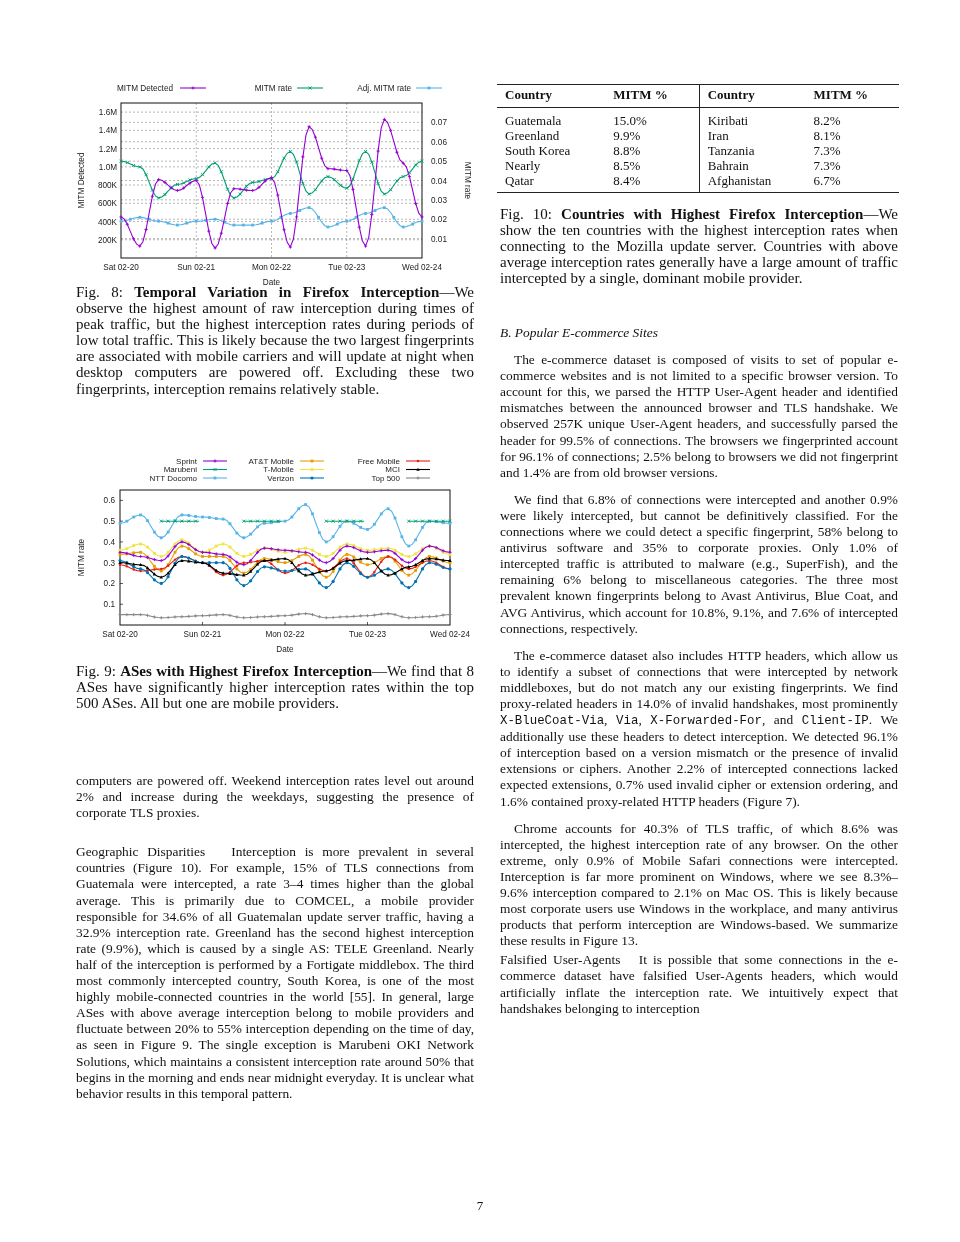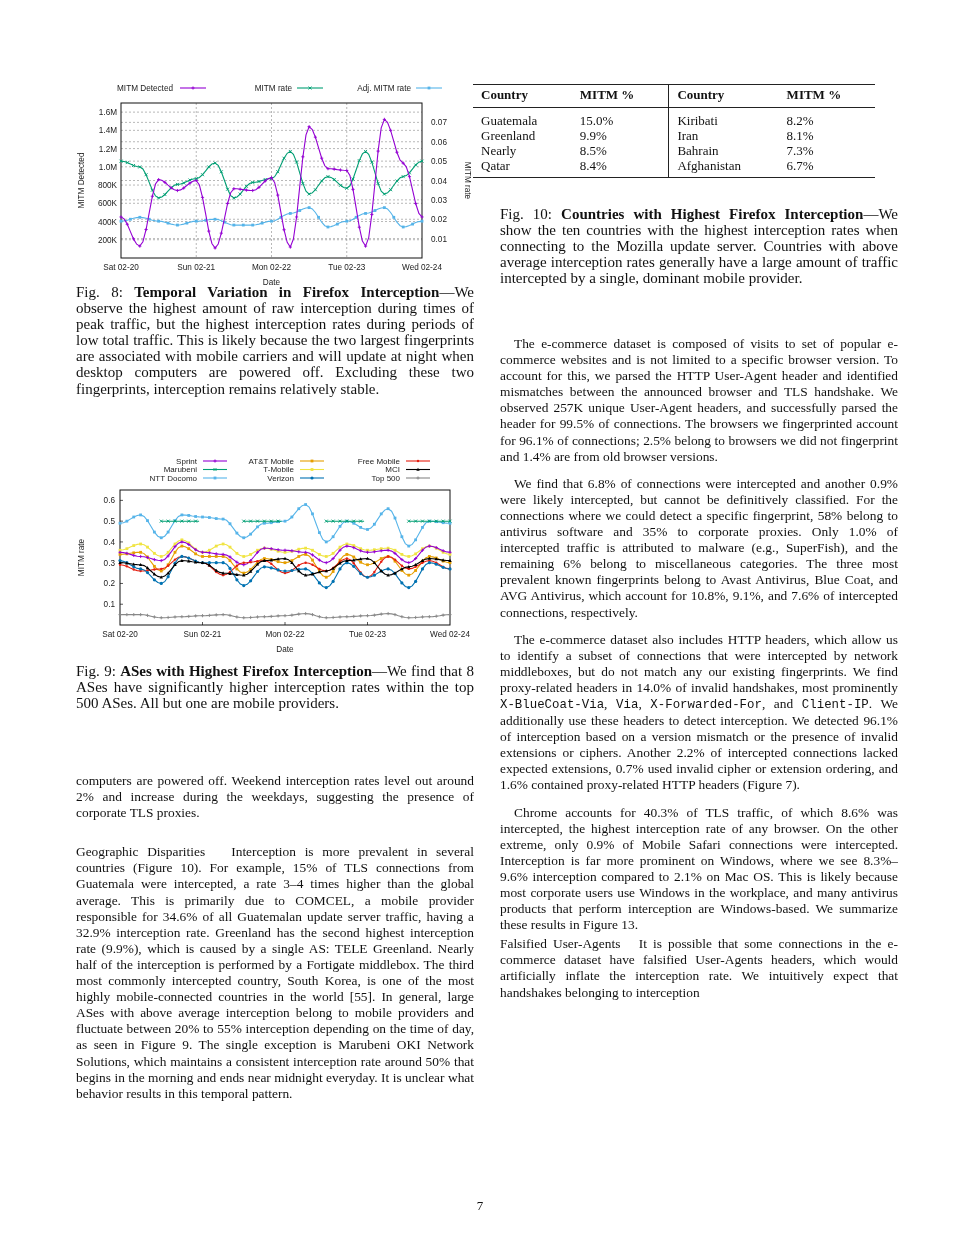--- a/index.html
+++ b/index.html
@@ -719,21 +719,21 @@
   <b>ASes with Highest Firefox Interception</b><span>—We find that 8 ASes have significantly higher interception rates within the top 500 ASes. All but one are mobile providers.</span>
 </div>
 
 <div class="abs col-text" style="left:76px;top:773px;width:398px;">
   <p>computers are powered off. Weekend interception rates level out around 2% and increase during the weekdays, suggesting the presence of corporate TLS proxies.</p>
   <p style="margin-top:23px;">
     <span class="runin">Geographic Disparities</span>&nbsp;&nbsp;&nbsp;<span>Interception is more prevalent in several countries (Figure 10). For example, 15% of TLS connections from Guatemala were intercepted, a rate 3–4 times higher than the global average. This is primarily due to COMCEL, a mobile provider responsible for 34.6% of all Guatemalan update server traffic, having a 32.9% interception rate. Greenland has the second highest interception rate (9.9%), which is caused by a single AS: TELE Greenland. Nearly half of the interception is performed by a Fortigate middlebox. The third most commonly intercepted country, South Korea, is one of the most highly mobile-connected countries in the world [55]. In general, large ASes with above average interception belong to mobile providers and fluctuate between 20% to 55% interception depending on the time of day, as seen in Figure 9. The single exception is Marubeni OKI Network Solutions, which maintains a consistent interception rate around 50% that begins in the morning and ends near midnight everyday. It is unclear what behavior results in this temporal pattern.</span>
   </p>
 </div>
 
-<div class="abs" style="left:473px;top:84px;">
+<div class="abs" style="left:497px;top:84px;">
   <table class="ctab">
     <thead>
       <tr>
         <th>Country</th>
         <th class="num">MITM %</th>
         <th class="sep">Country</th>
         <th class="num">MITM %</th>
       </tr>
     </thead>
     <tbody>
@@ -743,20 +743,26 @@
         <td class="sep">Kiribati</td>
         <td class="num">8.2%</td>
       </tr>
       <tr>
         <td>Greenland</td>
         <td class="num">9.9%</td>
         <td class="sep">Iran</td>
         <td class="num">8.1%</td>
       </tr>
       <tr>
+        <td>South Korea</td>
+        <td class="num">8.8%</td>
+        <td class="sep">Tanzania</td>
+        <td class="num">7.3%</td>
+      </tr>
+      <tr>
         <td>Nearly</td>
         <td class="num">8.5%</td>
         <td class="sep">Bahrain</td>
         <td class="num">7.3%</td>
       </tr>
       <tr>
         <td>Qatar</td>
         <td class="num">8.4%</td>
         <td class="sep">Afghanistan</td>
         <td class="num">6.7%</td>
@@ -764,20 +770,21 @@
     </tbody>
   </table>
 </div>
 
 <div class="abs caption" style="left:500px;top:206px;width:398px;">
   <span>Fig. 10:</span>
   <b>Countries with Highest Firefox Interception</b><span>—We show the ten countries with the highest interception rates when connecting to the Mozilla update server. Countries with above average interception rates generally have a large amount of traffic intercepted by a single, dominant mobile provider.</span>
 </div>
 
 <div class="abs col-text" style="left:500px;top:325px;width:398px;">
+  <div class="sec-title">B. Popular E-commerce Sites</div>
   <p class="indent" style="margin-top:11px;">The e-commerce dataset is composed of visits to set of popular e-commerce websites and is not limited to a specific browser version. To account for this, we parsed the HTTP User-Agent header and identified mismatches between the announced browser and TLS handshake. We observed 257K unique User-Agent headers, and successfully parsed the header for 99.5% of connections. The browsers we fingerprinted account for 96.1% of connections; 2.5% belong to browsers we did not fingerprint and 1.4% are from old browser versions.</p>
   <p class="indent" style="margin-top:11px;">We find that 6.8% of connections were intercepted and another 0.9% were likely intercepted, but cannot be definitively classified. For the connections where we could detect a specific fingerprint, 58% belong to antivirus software and 35% to corporate proxies. Only 1.0% of intercepted traffic is attributed to malware (e.g., SuperFish), and the remaining 6% belong to miscellaneous categories. The three most prevalent known fingerprints belong to Avast Antivirus, Blue Coat, and AVG Antivirus, which account for 10.8%, 9.1%, and 7.6% of intercepted connections, respectively.</p>
   <p class="indent" style="margin-top:11px;"><span>The e-commerce dataset also includes HTTP headers, which allow us to identify a subset of connections that were intercepted by network middleboxes, but do not match any our existing fingerprints. We find proxy-related headers in 14.0% of invalid handshakes, most prominently </span><span class="mono">X-BlueCoat-Via</span><span>, </span><span class="mono">Via</span><span>, </span><span class="mono">X-Forwarded-For</span><span>, and </span><span class="mono">Client-IP</span><span>. We additionally use these headers to detect interception. We detected 96.1% of interception based on a version mismatch or the presence of invalid extensions or ciphers. Another 2.2% of intercepted connections lacked expected extensions, 0.7% used invalid cipher or extension ordering, and 1.6% contained proxy-related HTTP headers (Figure 7).</span></p>
   <p class="indent" style="margin-top:11px;">Chrome accounts for 40.3% of TLS traffic, of which 8.6% was intercepted, the highest interception rate of any browser. On the other extreme, only 0.9% of Mobile Safari connections were intercepted. Interception is far more prominent on Windows, where we see 8.3%–9.6% interception compared to 2.1% on Mac OS. This is likely because most corporate users use Windows in the workplace, and many antivirus products that perform interception are Windows-based. We summarize these results in Figure 13.</p>
   <p style="margin-top:3px;"><span class="runin">Falsified User-Agents</span>&nbsp;&nbsp;&nbsp;<span>It is possible that some connections in the e-commerce dataset have falsified User-Agents headers, which would artificially inflate the interception rate. We intuitively expect that handshakes belonging to interception</span></p>
 </div>
 
 <div class="abs" style="left:0;width:960px;top:1198px;text-align:center;font-size:13px;">7</div>
 
 </body></html>

